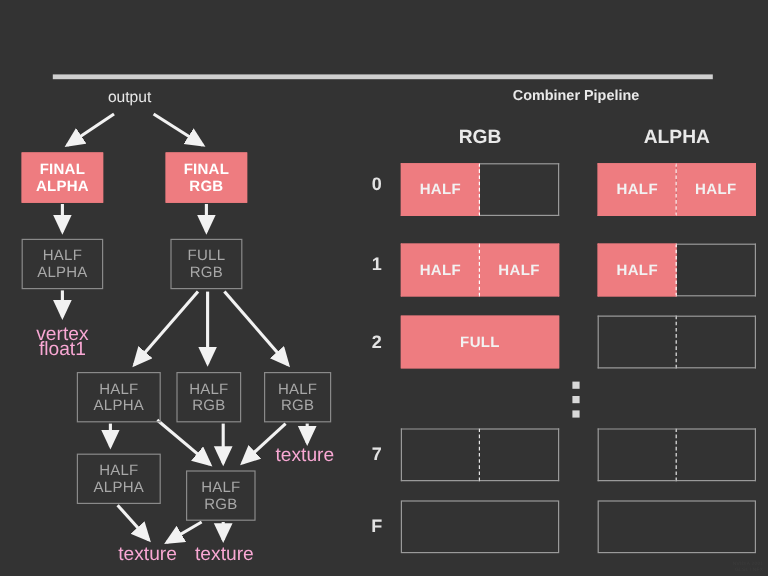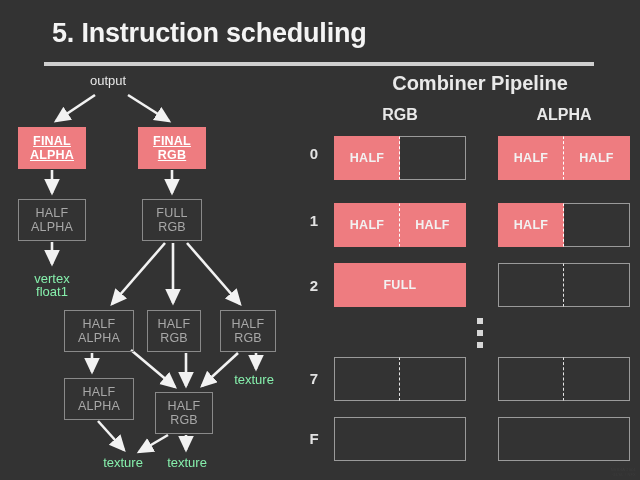--- a/index.html
+++ b/index.html
@@ -33,22 +33,22 @@
     left: 44px;
     top: 62px;
     width: 550px;
     height: 4px;
     background: #cfcfcf;
   }
 
   
   .lbl {
     position: absolute;
-    color: #86efac;
-    font-size: 13px;
+    color: #f9a8d4;
+    font-size: 16px;
     line-height: 13px;
     text-align: center;
     white-space: nowrap;
   }
   .lbl.bright { color: #e8e8e8; font-weight: normal; }
 
   
   .node {
     position: absolute;
     box-sizing: border-box;
@@ -59,21 +59,20 @@
     font-size: 12.5px;
     line-height: 14px;
     text-align: center;
     letter-spacing: 0.2px;
   }
   .node.final {
     background: #ee7c80;
     border: 1px solid #ee7c80;
     color: #ffffff;
     font-weight: bold;
-    text-decoration: underline;
   }
   .node.plain {
     background: transparent;
     border: 1px solid #8a8a8a;
     color: #a8a8a8;
   }
   .node .l1, .node .l2 { display: block; }
 
   
   #arrows {
@@ -83,21 +82,21 @@
     pointer-events: none;
   }
 
   
   #pipe-title {
     position: absolute;
     top: 72px;
     left: 330px;
     width: 300px;
     text-align: center;
-    font-size: 20px;
+    font-size: 12px;
     font-weight: bold;
     color: #e9e9e9;
   }
   .col-head {
     position: absolute;
     top: 106px;
     font-size: 16px;
     font-weight: bold;
     color: #e9e9e9;
     text-align: center;
@@ -191,21 +190,20 @@
     color: #3c3c3c;
     text-align: right;
     letter-spacing: 0.2px;
   }
 </style>
 </head>
 <body>
 
 <div id="slide">
 
-  <div id="title">5. Instruction scheduling</div>
   <div id="title-rule"></div>
 
   <svg id="arrows" viewBox="0 0 640 480" xmlns="http://www.w3.org/2000/svg">
     <defs>
       <marker id="ah" markerWidth="7" markerHeight="7" refX="5.4" refY="3" orient="auto">
         <path d="M0,0 L6.4,3 L0,6 z" fill="#f2f2f2"></path>
       </marker>
       <marker id="ahs" markerWidth="8" markerHeight="8" refX="6" refY="3.3" orient="auto">
         <path d="M0,0.3 L7,3.3 L0,6.3 z" fill="#f2f2f2"></path>
       </marker>

